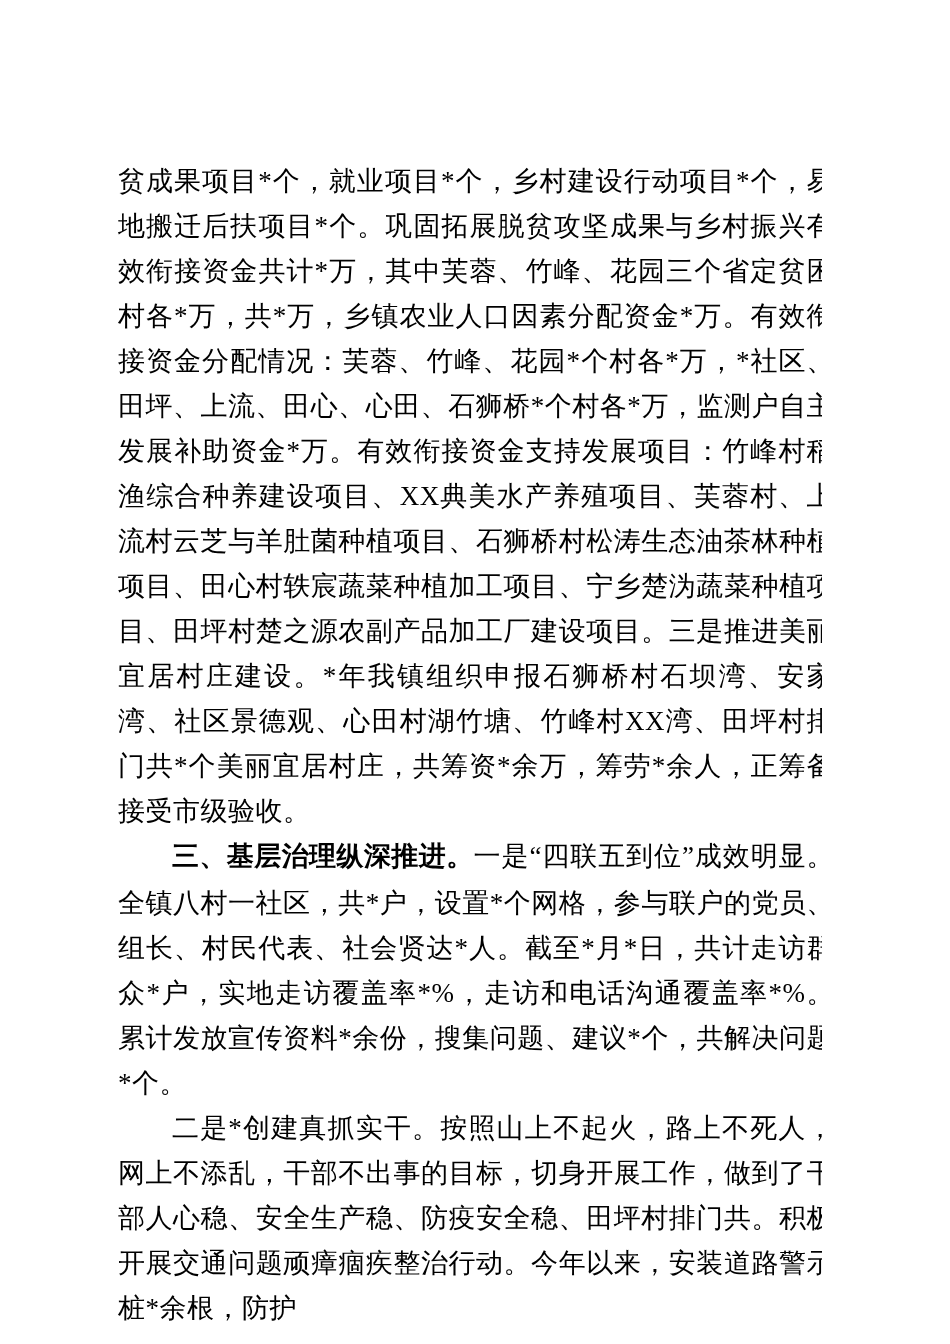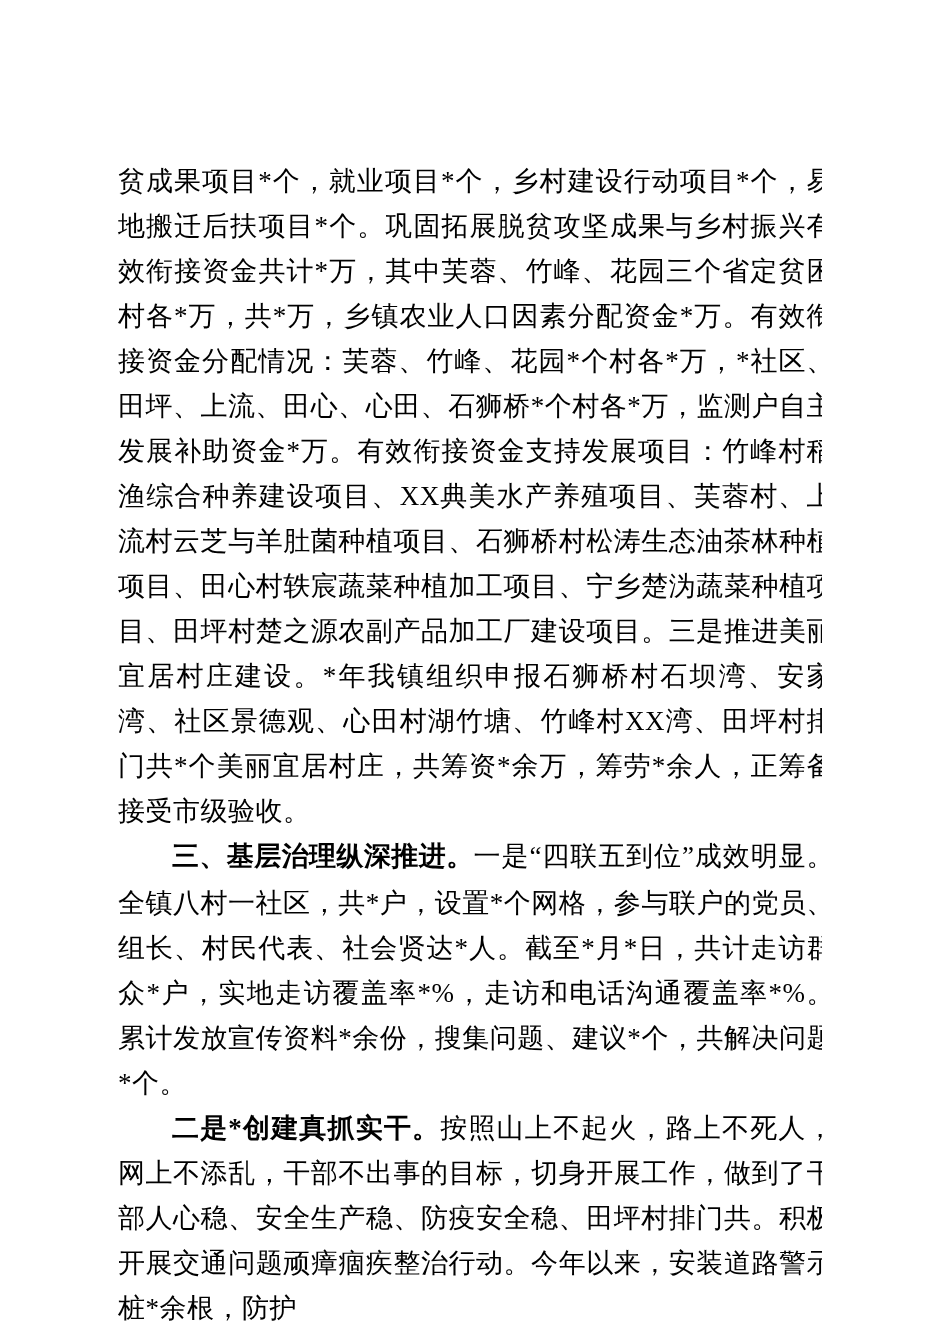--- a/index.html
+++ b/index.html
@@ -32,21 +32,21 @@
     margin: 0;
     padding: 0;
   }
   .text-block p.indent {
     text-indent: 2em;
   }
   .run-regular {
     font-weight: normal;
   }
   .run-bold {
-    font-weight: bold;
+    font-weight: normal;
   }
   .run-heading-bold {
     font-weight: bold;
     font-family: Liberation Mono, monospace;
     letter-spacing: 0;
   }
 </style>
 </head>
 <body>
 

